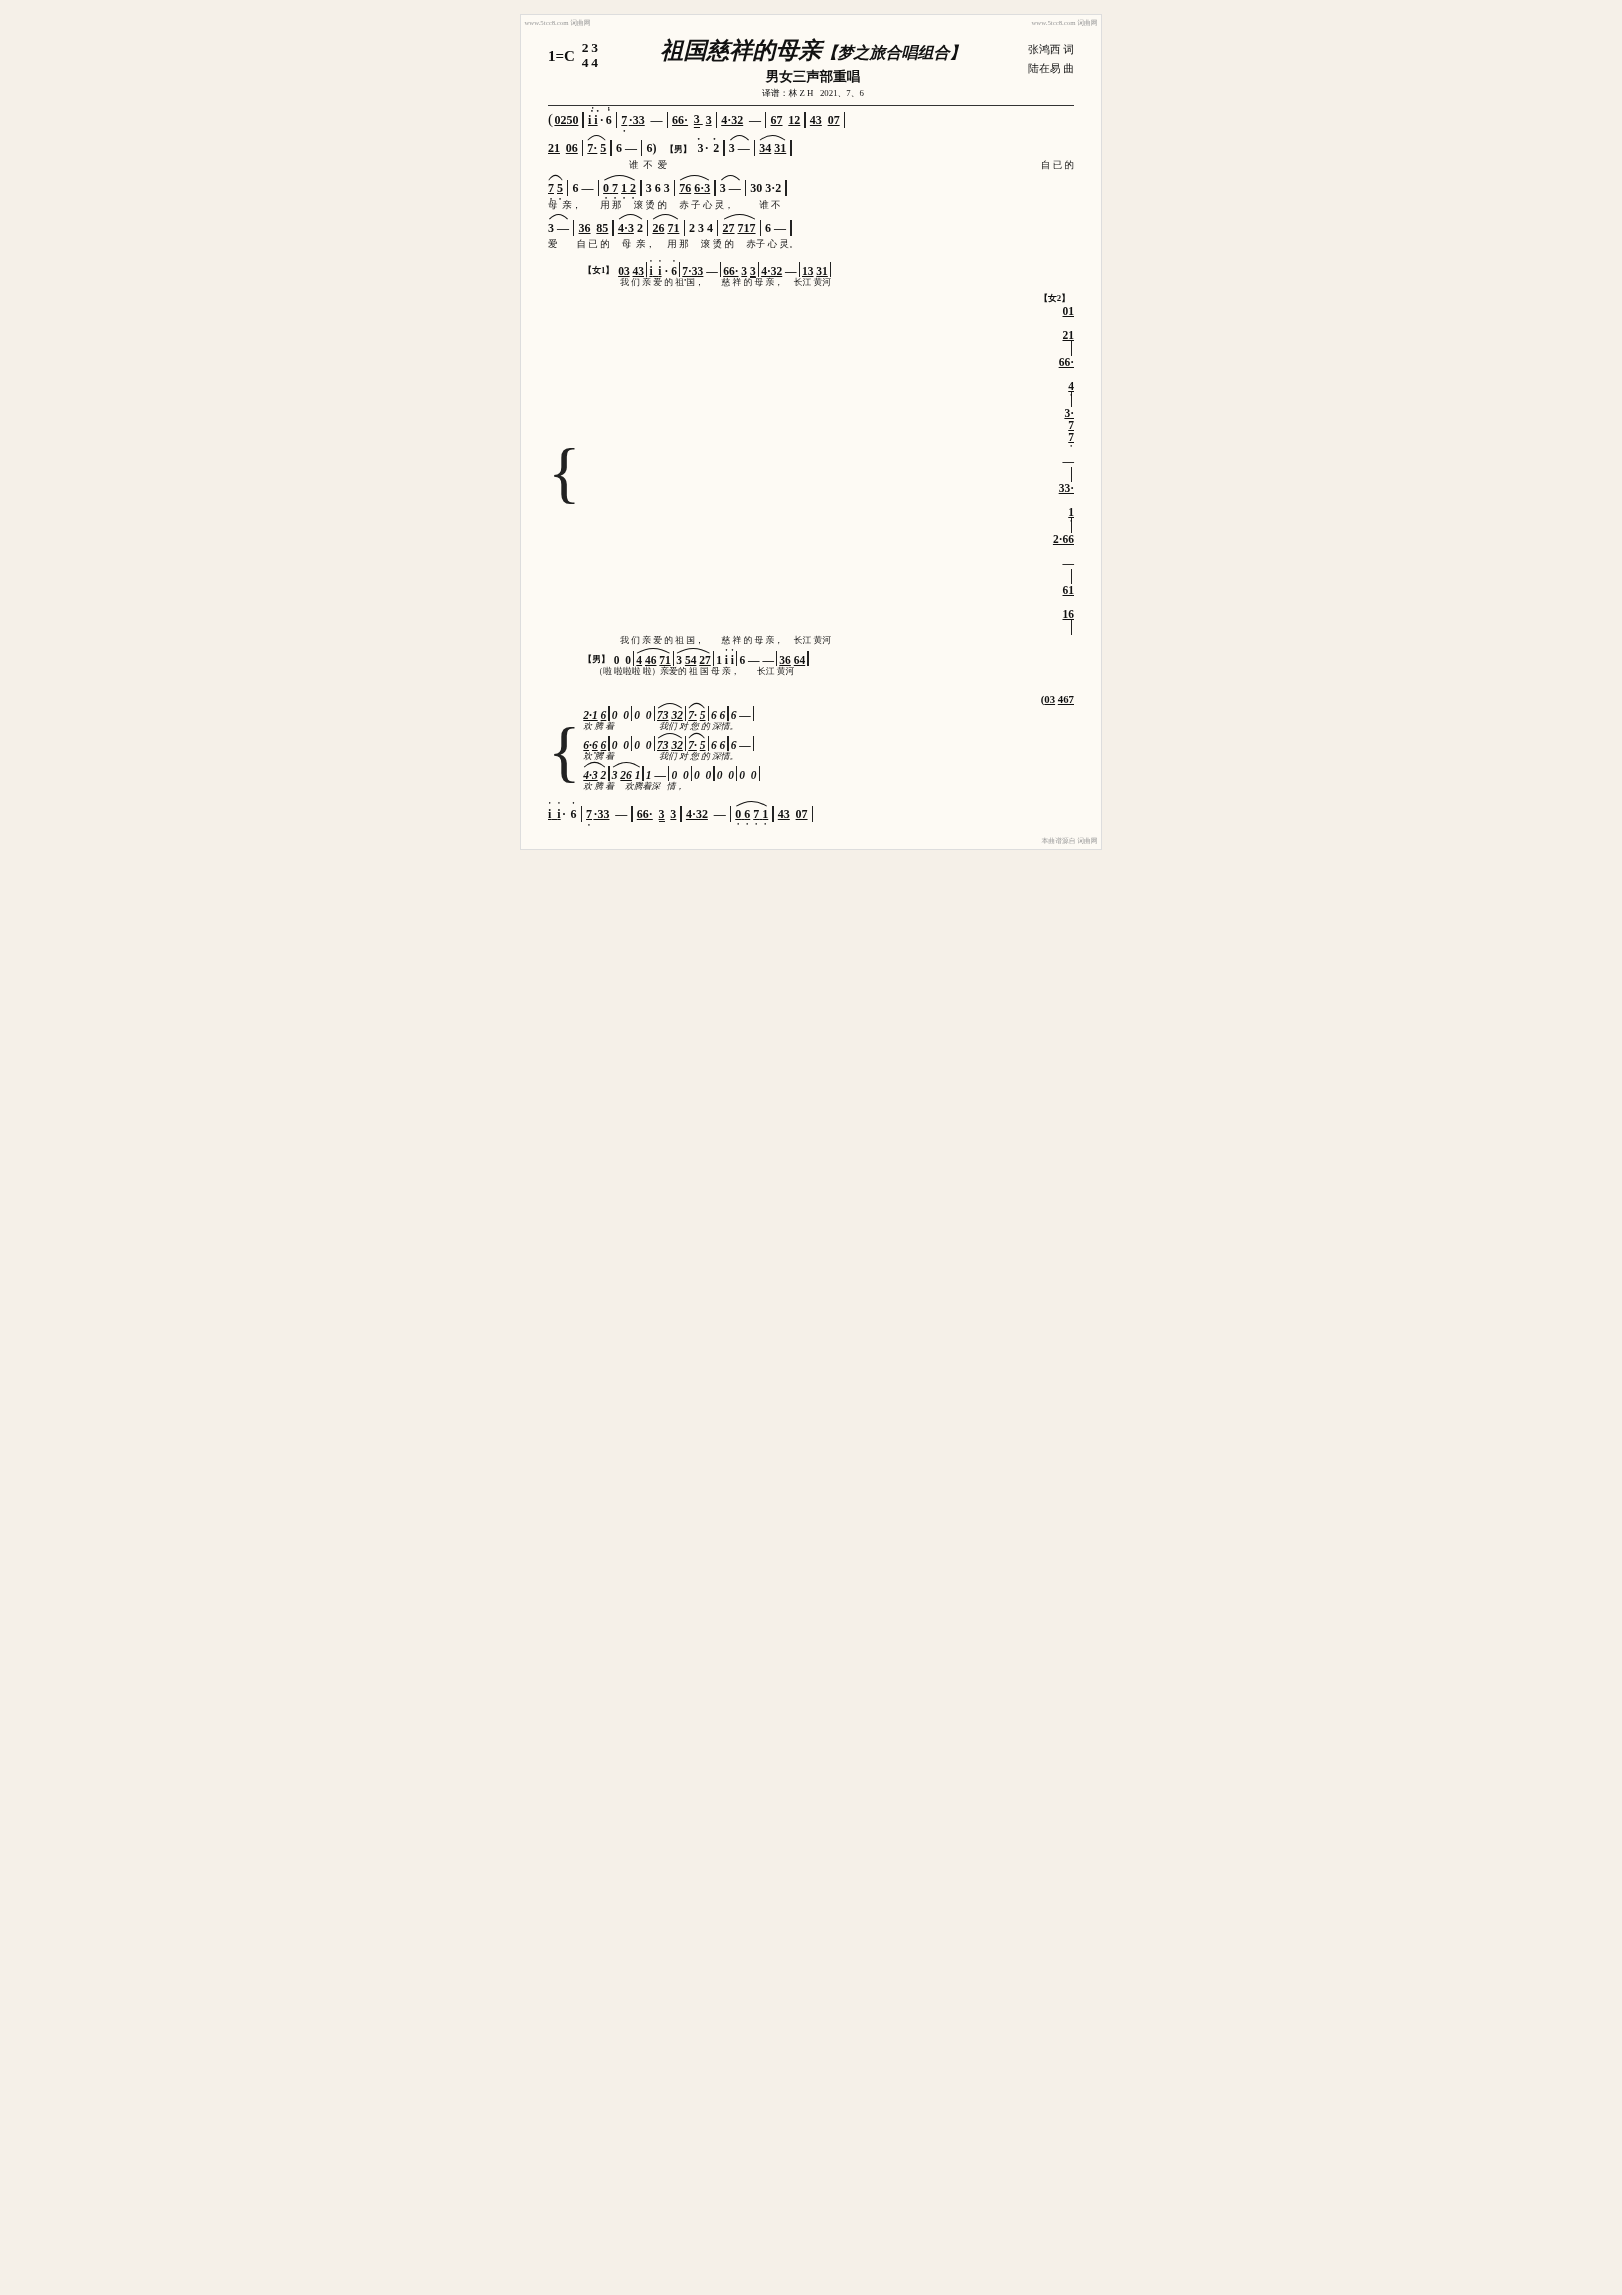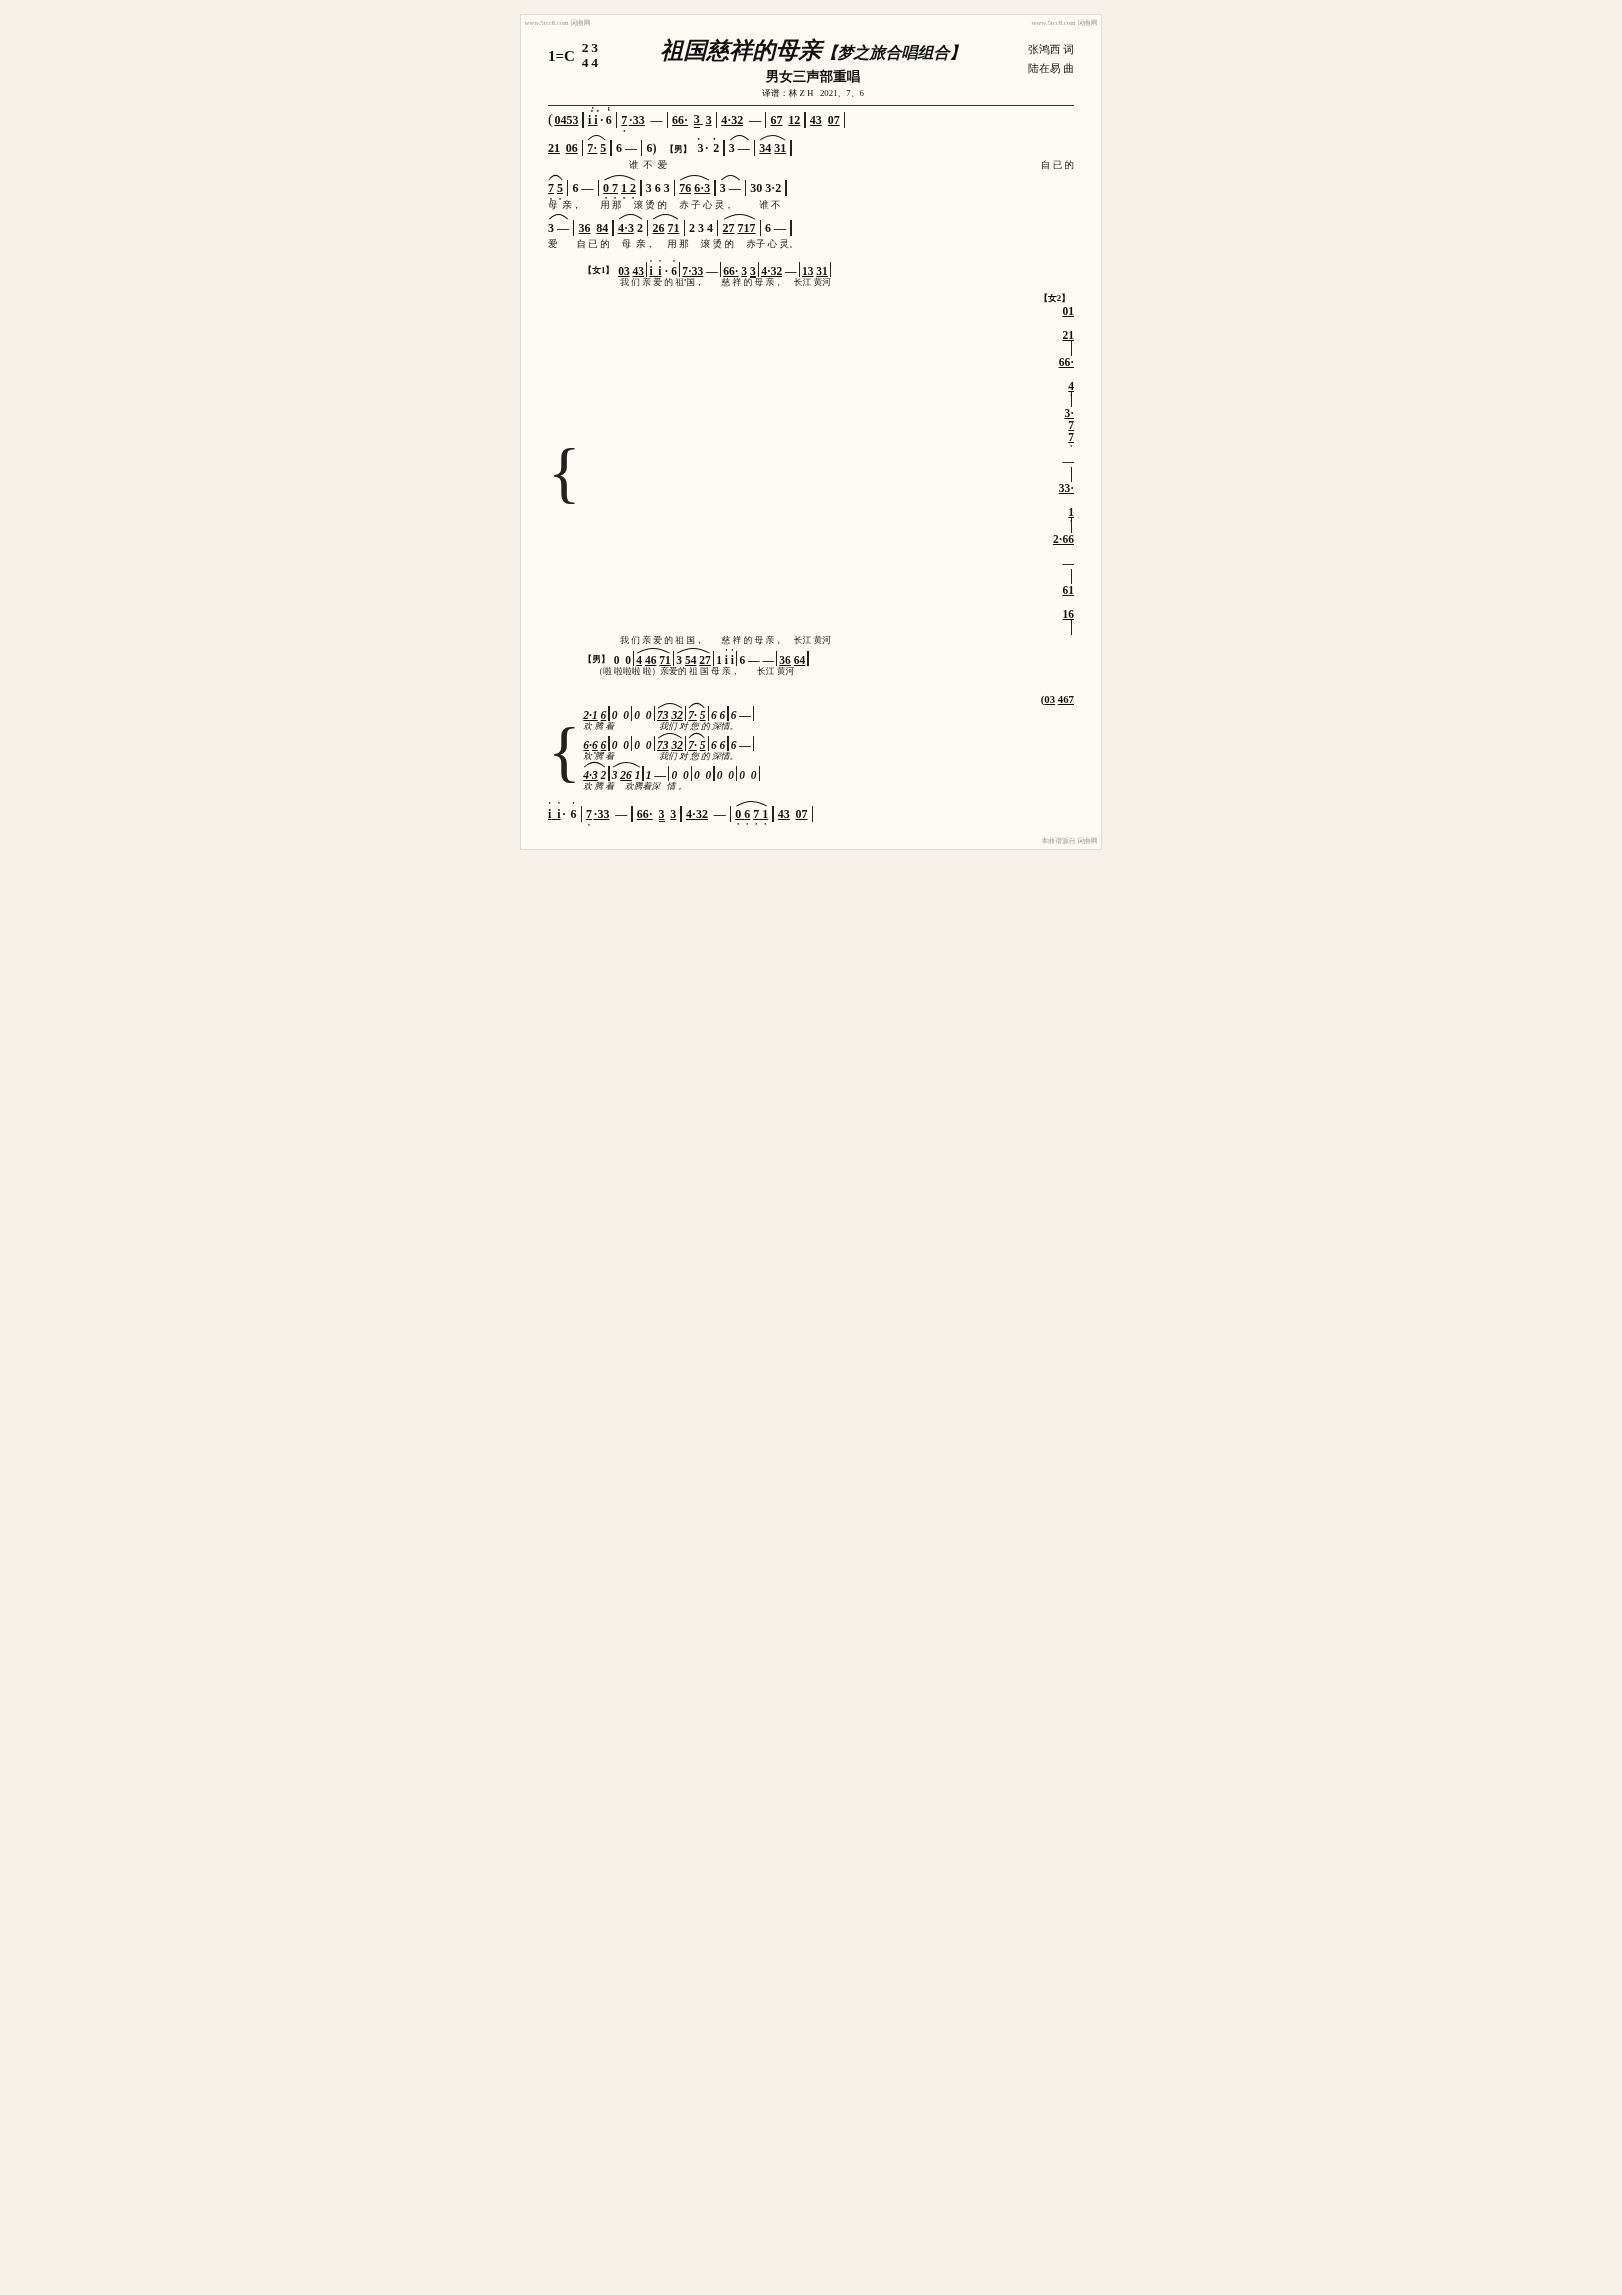--- a/index.html
+++ b/index.html
@@ -124,21 +124,21 @@
   </div>
 
   <div class="divider"></div>
 
   <div class="score-section">
 
     <div style="margin-bottom:12px;">
       <div style="display:flex; align-items:flex-end; font-size:12px; font-weight:bold; gap:1.4px; flex-wrap:nowrap;">
         
         <span style="font-size:15px; font-weight:normal;">(</span>
-        <span class="ul1">0453</span>
+        <span class="ul1">0250</span>
         <span class="barline" style="height:16px;display:inline-block;width:1.4px;background:#222;margin:0 2.7px;"></span>
         
         <span class="note-hi ul1" style="position:relative;">
           i i
           <span style="position:absolute; top:-6.8px; left:2.7px; font-size:6.8px;">•&nbsp;&nbsp;•</span>
         </span>
         <span style="margin:0 0.7px;">·</span>
         <span class="note-hi" style="position:relative; display:inline-block;">
           6
           <span style="position:absolute; top:-6.8px; left:50%; transform:translateX(-50%); font-size:6px;">•</span>
@@ -297,21 +297,21 @@
 
     <div style="margin-bottom:2.7px;">
       <div style="display:flex; align-items:flex-end; font-size:12px; font-weight:bold; gap:1.4px;">
         <span style="position:relative; display:inline-flex; align-items:flex-end;">
           <svg style="position:absolute; top:-9.5px; left:0; width:100%; height:9.5px;" viewBox="0 0 30 14" preserveAspectRatio="none">
             <path d="M2,12 Q15,-2 28,12" stroke="#111" stroke-width="1.5" fill="none"></path>
           </svg>
           <span>3 —</span>
         </span>
         <span class="barline" style="height:16px;display:inline-block;width:1.4px;background:#222;margin:0 2.7px;"></span>
-        <span class="ul1">36</span>&nbsp;<span class="ul1">84</span>
+        <span class="ul1">36</span>&nbsp;<span class="ul1">85</span>
         <span class="barline" style="height:16px;display:inline-block;width:1.4px;background:#222;margin:0 2.7px;"></span>
         
         <span style="position:relative; display:inline-flex; align-items:flex-end;">
           <svg style="position:absolute; top:-9.5px; left:0; width:100%; height:9.5px;" viewBox="0 0 50 14" preserveAspectRatio="none">
             <path d="M2,12 Q25,-2 48,12" stroke="#111" stroke-width="1.5" fill="none"></path>
           </svg>
           <span class="ul1">4·3</span>&nbsp;<span>2</span>
         </span>
         <span class="barline" style="height:16px;display:inline-block;width:1.4px;background:#222;margin:0 2.7px;"></span>
         

